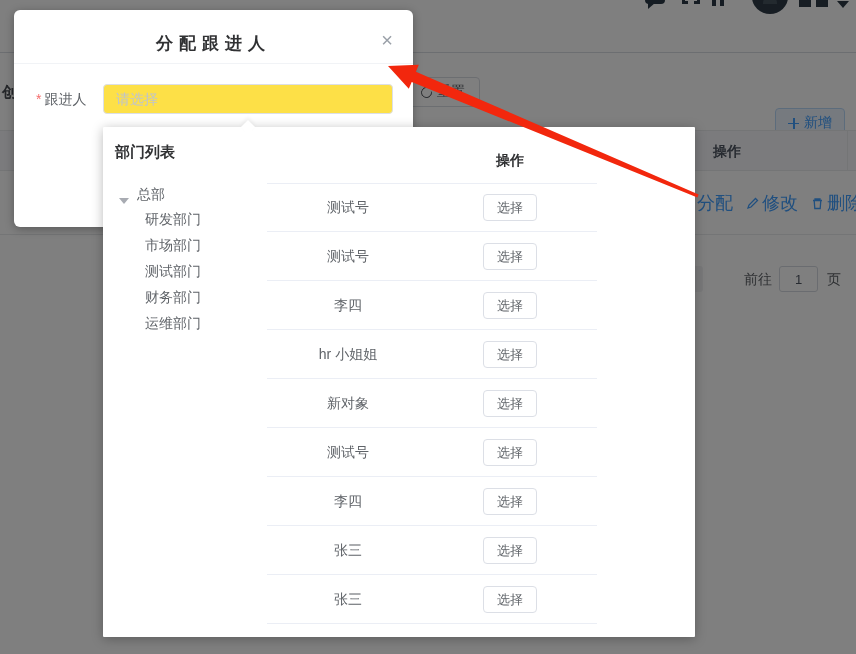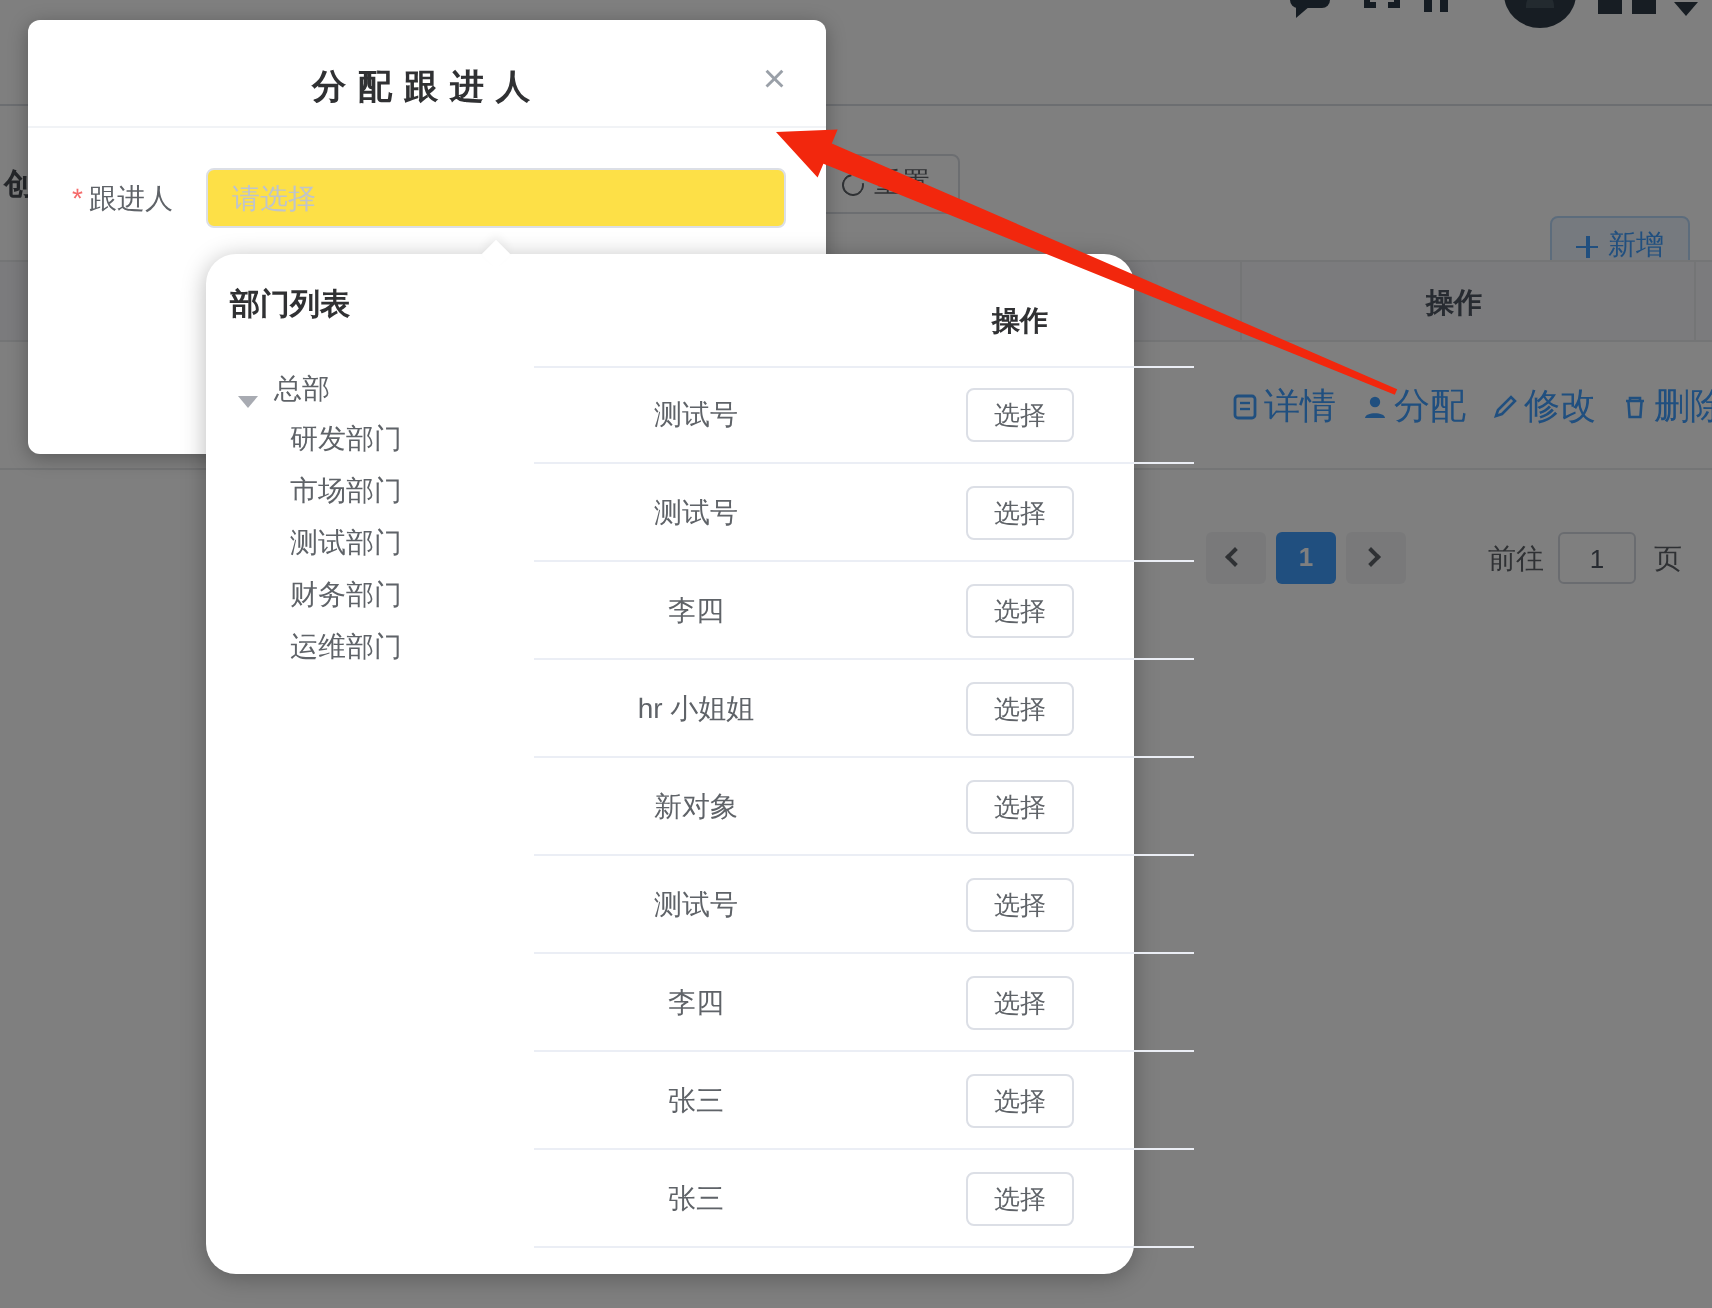--- a/index.html
+++ b/index.html
@@ -69,21 +69,21 @@
     letter-spacing:6px; color:#303133; }
   .modal-close { position:absolute; right:20px; top:20px; font-size:20px; line-height:20px; color:#9aa0a8; cursor:pointer; }
   .modal-divider { position:absolute; left:0; top:53px; width:100%; height:1px; background:#f1f3f6; }
   .field-label { position:absolute; left:22px; top:74px; height:30px; line-height:30px; font-size:14px; color:#5f6368; }
   .req-mark { color:#f56c6c; margin-right:3px; }
   .field-input { position:absolute; left:89px; top:74px; width:290px; height:30px; border:1px solid #dcdfe6;
     border-radius:4px; padding:0 12px; font-size:14px; color:#5f6368; background:#fde047; }
   .field-input::placeholder { color:#bfc4cc; }
 
   
-  .popover { position:absolute; left:103px; top:127px; width:464px; height:510px; background:#fff; border-radius:15px;
+  .popover { position:absolute; left:103px; top:127px; width:592px; height:510px; background:#fff; border-radius:1px;
     box-shadow:0 2px 12px rgba(0,0,0,0.28); z-index:30; }
   .pop-arrow { position:absolute; left:140px; top:-5px; width:10px; height:10px; background:#fff; transform:rotate(45deg);
     box-shadow:-2px -2px 4px rgba(0,0,0,0.05); }
   .dept-title { position:absolute; left:12px; top:16px; font-size:15px; font-weight:700; color:#303133; }
   .tree-root { position:absolute; left:16px; top:55px; height:22px; display:flex; align-items:flex-end; gap:8px;
     font-size:14px; color:#5f6368; cursor:pointer; }
   .tree-caret { width:0; height:0; border-left:5px solid transparent; border-right:5px solid transparent; border-top:6px solid #a8abb2; }
   .tree-children { position:absolute; left:42px; top:79px; }
   .tree-child { height:26px; line-height:26px; font-size:14px; color:#5f6368; cursor:pointer; white-space:nowrap; }
 

